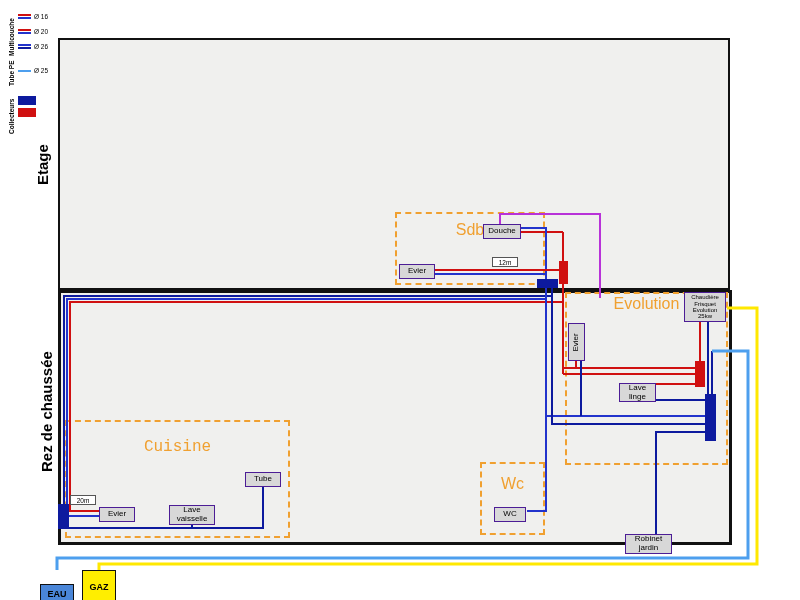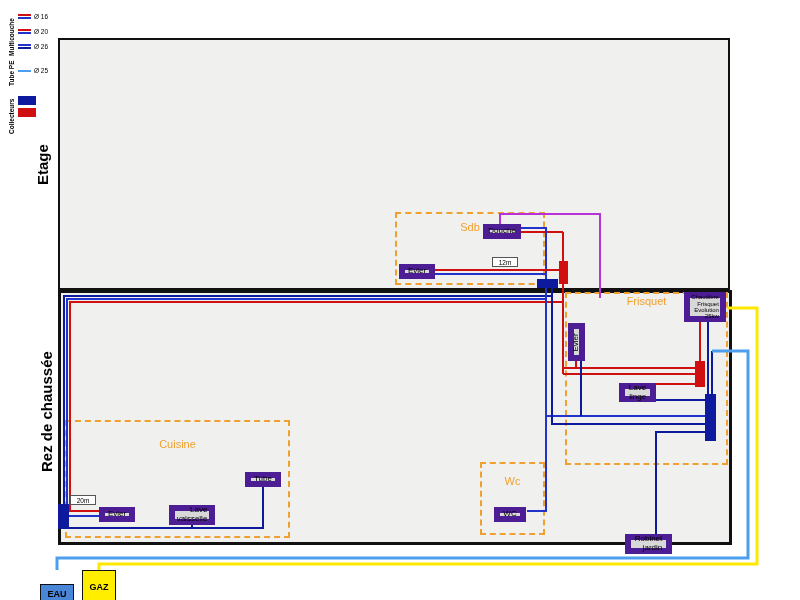--- a/index.html
+++ b/index.html
@@ -4,23 +4,23 @@
 <style>
   html,body{margin:0;padding:0;background:#fff;font-family:"Liberation Sans",sans-serif;}
   .canvas{position:relative;width:800px;height:600px;background:#fff;overflow:hidden;}
   .title{position:absolute;top:6px;left:0;width:100%;text-align:center;font-size:21px;font-weight:500;color:#000;z-index:6;}
   .floor{position:absolute;background:#f0f0ee;box-sizing:border-box;z-index:1;}
   .floor.etage{left:58px;top:38px;width:672px;height:252px;border:2px solid #111;}
   .floor.rez{left:58px;top:290px;width:674px;height:255px;border:3px solid #111;}
   .vlabel{position:absolute;transform:rotate(-90deg);transform-origin:0 0;white-space:nowrap;z-index:6;}
   .floor-label{font-size:15px;font-weight:bold;color:#000;}
   .room{position:absolute;border:2px dashed var(--orange);box-sizing:border-box;z-index:2;}
-  .room-label{display:block;text-align:center;color:var(--orange);font-size:11px;}
+  .room-label{display:block;text-align:center;color:var(--orange);font-size:16px;}
   svg.pipes{position:absolute;left:0;top:0;z-index:3;}
-  .abox{position:absolute;background:#d8d8d8;border:6px solid #4c1d95;box-sizing:border-box;display:flex;align-items:center;justify-content:center;text-align:right;font-size:8px;line-height:1.1;color:#000;z-index:4;white-space:pre-line;}
+  .abox{position:absolute;background:#d8d8d8;border:1px solid #4c1d95;box-sizing:border-box;display:flex;align-items:center;justify-content:center;text-align:center;font-size:8px;line-height:1.1;color:#000;z-index:4;white-space:pre-line;}
   .abox.small{font-size:6px;line-height:1.08;}
   .abox-vert span{transform:rotate(-90deg);white-space:nowrap;font-size:8px;}
   .dist{position:absolute;background:#fff;border:1px solid #555;box-sizing:border-box;display:flex;align-items:center;justify-content:center;font-size:6.5px;color:#000;z-index:4;}
   .srcbox{position:absolute;border:1px solid #111;box-sizing:border-box;display:flex;align-items:center;justify-content:center;font-size:9px;font-weight:bold;color:#000;z-index:4;}
   .legend{position:absolute;left:6px;top:6px;width:72px;height:132px;z-index:6;}
   .legend .vl{font-size:6.5px;font-weight:bold;color:#000;}
   .lrow{position:absolute;display:flex;align-items:center;gap:3px;}
   .pair{display:flex;flex-direction:column;gap:1px;}
   .pline{width:13px;height:2px;}
   .llabel{font-size:6.5px;color:#000;}
@@ -69,24 +69,24 @@
 
   <div class="floor etage"></div>
   <div class="floor rez"></div>
   <span class="vlabel floor-label" style="left:34px;top:185px;">Etage</span>
   <span class="vlabel floor-label" style="left:38px;top:472px;">Rez de chaussée</span>
 
   <div class="room" style="left:395px;top:212px;width:150px;height:73px;">
     <span class="room-label" style="padding-top:7px;">Sdb</span>
   </div>
   <div class="room" style="left:565px;top:292px;width:163px;height:173px;">
-    <span class="room-label" style="padding-top:1px;">Frisquet</span>
+    <span class="room-label" style="padding-top:1px;">Evolution</span>
   </div>
   <div class="room" style="left:65px;top:420px;width:225px;height:118px;">
-    <span class="room-label" style="padding-top:16px;">Cuisine</span>
+    <span class="room-label" style="padding-top:16px;font-family:Liberation Mono, monospace;">Cuisine</span>
   </div>
   <div class="room" style="left:480px;top:462px;width:65px;height:73px;">
     <span class="room-label" style="padding-top:11px;">Wc</span>
   </div>
 
   <svg id="pipes" class="pipes" width="800" height="600" viewBox="0 0 800 600">
       <polyline points="546,299 67,299 67,516 99,516" fill="none" stroke="#2233cc" stroke-width="2"></polyline>
       <polyline points="552,296 64,296 64,528 263,528 263,487" fill="none" stroke="#0d1a9e" stroke-width="2"></polyline>
       <polyline points="563,302 70,302 70,511 99,511" fill="none" stroke="#d01010" stroke-width="2"></polyline>
       <polyline points="192,528 192,523" fill="none" stroke="#0d1a9e" stroke-width="2"></polyline>

